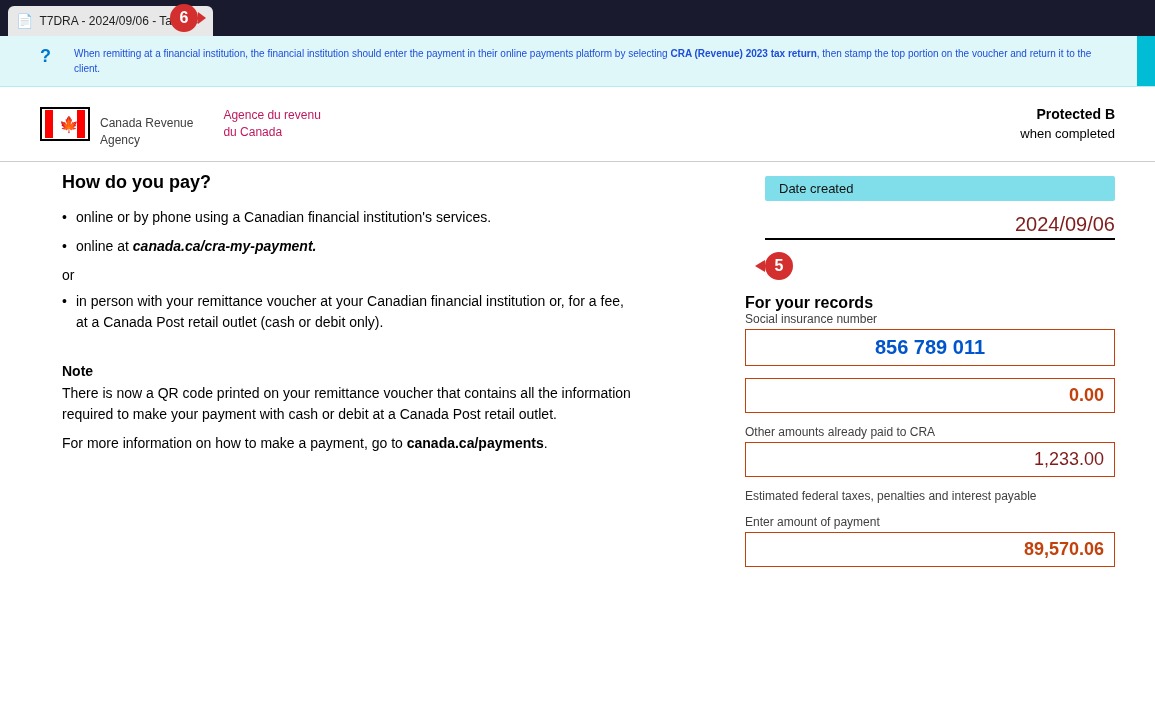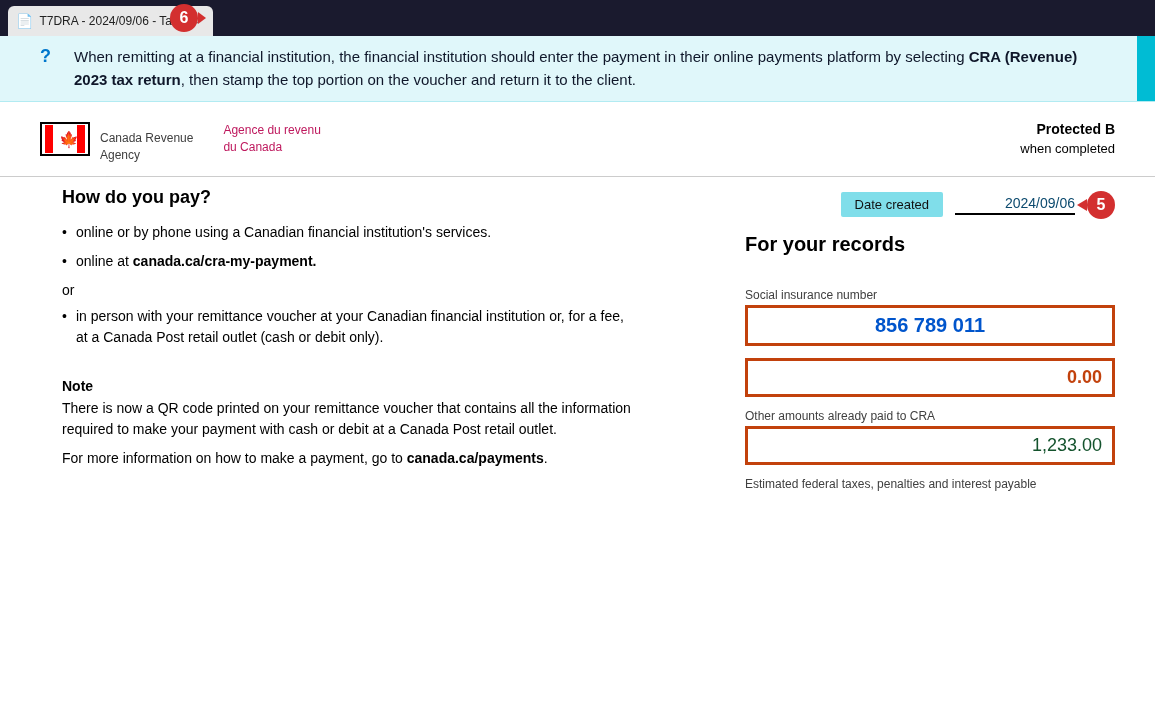--- a/index.html
+++ b/index.html
@@ -77,22 +77,22 @@
       border-bottom: 1px solid #b2ebf2;
       position: relative;
     }
     .info-banner .question-mark {
       color: #0077cc;
       font-weight: bold;
       font-size: 18px;
       min-width: 20px;
     }
     .info-banner-text {
-      font-size: 15px;
-      color: #0f172a;
+      font-size: 10px;
+      color: #1d4ed8;
       line-height: 1.5;
     }
     .info-banner-text strong {
       font-weight: bold;
     }
     .info-banner-right-strip {
       position: absolute;
       right: 0;
       top: 0;
       bottom: 0;
@@ -131,38 +131,38 @@
       line-height: 1.4;
     }
     .header-protected strong {
       font-weight: bold;
       font-size: 14px;
     }
 
     
     .date-row {
       display: flex;
-      align-items: center;
       justify-content: flex-end;
       padding: 14px 40px 0 40px;
       gap: 12px;
       position: relative;
+      flex-direction: column;
     }
     .date-label-box {
       background: #80deea;
       padding: 5px 14px;
       font-size: 13px;
       font-weight: normal;
       color: #111;
       border-radius: 2px;
     }
     .date-value {
-      font-size: 14px;
+      font-size: 20px;
       font-weight: normal;
-      color: #0c4a6e;
+      color: #7f1d1d;
       border-bottom: 2px solid #000;
       padding-bottom: 2px;
       min-width: 120px;
       text-align: right;
     }
     .arrow-badge {
       background: #d32f2f;
       color: #fff;
       border-radius: 50%;
       width: 28px;
@@ -210,20 +210,21 @@
     .how-pay-section ul li::before {
       content: '•';
       position: absolute;
       left: 0;
     }
     .how-pay-section ul li a,
     .how-pay-section ul li strong {
       font-weight: bold;
       color: #000;
       text-decoration: none;
+      font-style: italic;
     }
     .how-pay-section .or-text {
       margin: 8px 0;
       font-size: 14px;
     }
     .note-section {
       padding: 10px 40px 10px 40px;
       max-width: 650px;
     }
     .note-section .note-title {
@@ -245,34 +246,34 @@
     }
 
     
     .right-panel {
       width: 430px;
       min-width: 430px;
       padding: 14px 40px 14px 20px;
       flex-shrink: 0;
     }
     .records-title {
-      font-size: 20px;
-      font-weight: bold;
-      margin-bottom: 32px;
+      font-size: 16px;
+      font-weight: bold;
+      margin-bottom: 0;
     }
     .field-group {
       margin-bottom: 12px;
     }
     .field-label {
       font-size: 12px;
       color: #404040;
       margin-bottom: 3px;
     }
     .field-box {
-      border: 3px solid #c2410c;
+      border: 1px solid #c2410c;
       padding: 6px 10px;
       min-height: 34px;
       display: flex;
       align-items: center;
       justify-content: flex-end;
       font-size: 16px;
     }
     .field-box.center {
       justify-content: center;
     }
@@ -281,21 +282,21 @@
       font-weight: bold;
       font-size: 20px;
     }
     .field-box.blue-right {
       color: #c2410c;
       font-weight: bold;
       font-size: 18px;
       justify-content: flex-end;
     }
     .field-box.black-right {
-      color: #14532d;
+      color: #7f1d1d;
       font-size: 18px;
       justify-content: flex-end;
     }
     .field-box.has-indicator {
       position: relative;
     }
 
     
     .page-wrapper {
       display: flex;
@@ -418,19 +419,23 @@
 
         <div class="field-group">
           <div class="field-label">Other amounts already paid to CRA</div>
           <div class="field-box black-right">1,233.00</div>
         </div>
 
         <div class="field-group">
           <div class="field-label">Estimated federal taxes, penalties and interest payable</div>
         </div>
 
+        <div class="field-group">
+          <div class="field-label">Enter amount of payment</div>
+          <div class="field-box blue-right">89,570.06</div>
+        </div>
 
       </div>
     </div>
 
   </div>
 
 </div>
 
 </body></html>

